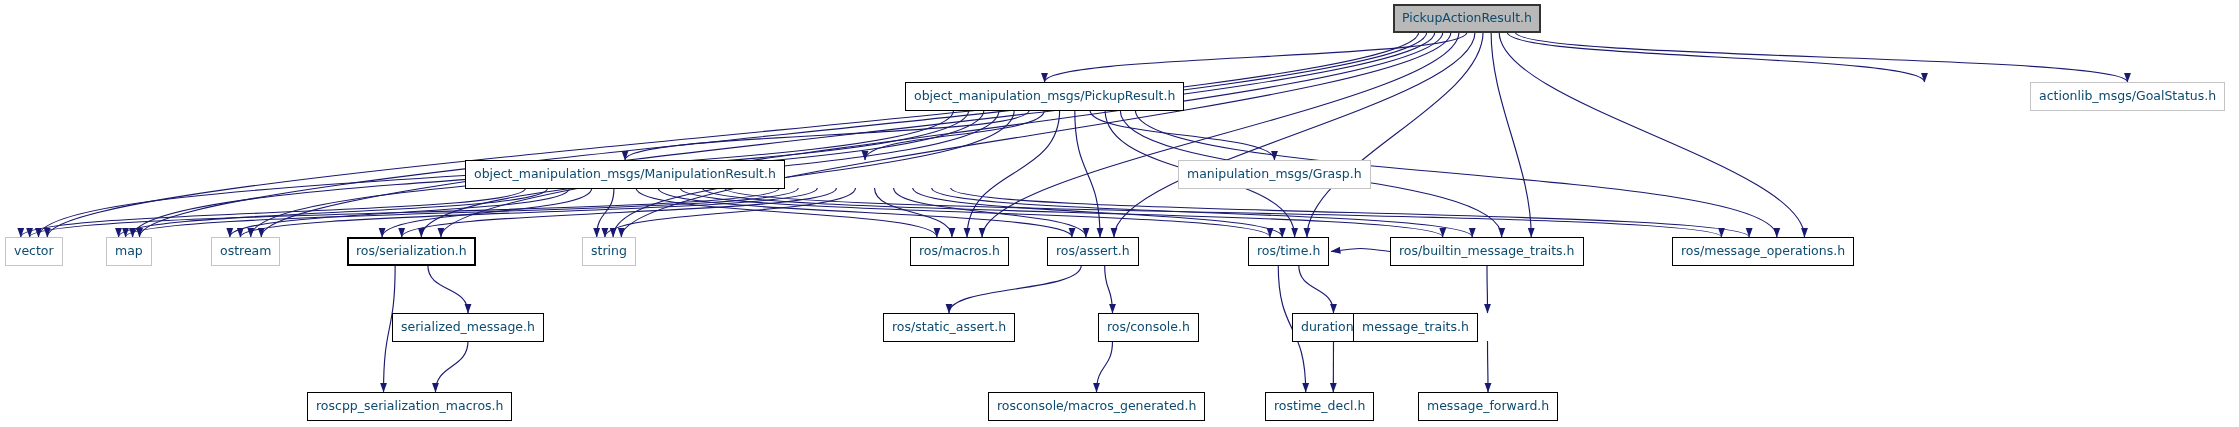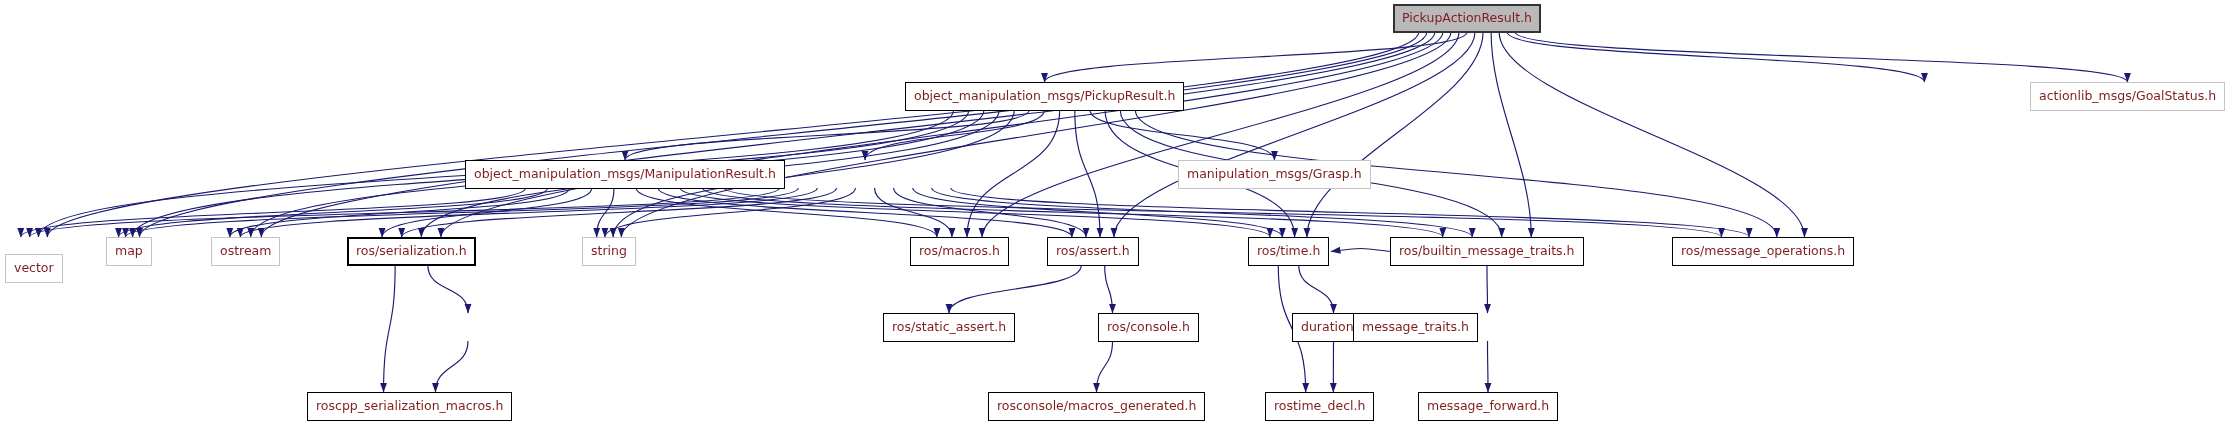--- a/index.html
+++ b/index.html
@@ -1,21 +1,21 @@
 <!DOCTYPE html>
 <html><head>
 <meta charset="utf-8">
 <style>
   html,body{margin:0;padding:0;background:#ffffff;}
   body{width:2239px;height:427px;position:relative;font-family:"DejaVu Sans",sans-serif;}
   #canvas{position:relative;width:2239px;height:427px;background:#ffffff;overflow:hidden;}
   #edges{position:absolute;left:0;top:0;z-index:1;}
   .node{
     position:absolute;z-index:2;box-sizing:border-box;
-    background:#ffffff;border:1px solid #000000;color:#7f1d1d;
+    background:#ffffff;border:1px solid #000000;color:#0c4a6e;
     font:12.5px "DejaVu Sans",sans-serif;line-height:1;
     padding:7px 8px 7px;white-space:nowrap;cursor:pointer;
   }
   .node.external{border-color:#c4c4c4;}
   .node.internal-bold{border-width:2px;padding:6px 7px 6px;}
   .node.root{background:#b9b9b9;border:2px solid #333333;padding:6px 7px 6px;}
 </style>
 </head>
 <body>
 
@@ -85,30 +85,31 @@
         <path d="M 1487,265 C 1487,293 1487.5,285 1487.5,313" fill="none" stroke="#191970" stroke-width="1.15" marker-end="url(#arrow)"></path>
         <path d="M 1390,251.5 C 1360.5,247.5 1360.5,247.5 1331,251.5" fill="none" stroke="#191970" stroke-width="1.15" marker-end="url(#arrow)"></path>
         <path d="M 1487.5,341 C 1487.5,369.05 1488,363.95 1488,392" fill="none" stroke="#191970" stroke-width="1.15" marker-end="url(#arrow)"></path>
       </g>
   </svg>
 <div class="node root" style="left: 1393px; top: 4px;">PickupActionResult.h</div>
     <div class="node internal" style="left: 905px; top: 82px;">object_manipulation_msgs/PickupResult.h</div>
     <div class="node external" style="left: 2030px; top: 82px;">actionlib_msgs/GoalStatus.h</div>
     <div class="node internal" style="left: 465px; top: 160px;">object_manipulation_msgs/ManipulationResult.h</div>
     <div class="node external" style="left: 1178px; top: 160px;">manipulation_msgs/Grasp.h</div>
-    <div class="node external" style="left: 5px; top: 254px;">vector</div>
+    <div class="node external" style="left: 5px; top: 237px;">vector</div>
     <div class="node external" style="left: 106px; top: 237px;">map</div>
     <div class="node external" style="left: 211px; top: 237px;">ostream</div>
     <div class="node internal-bold" style="left: 347px; top: 237px;">ros/serialization.h</div>
     <div class="node external" style="left: 582px; top: 237px;">string</div>
     <div class="node internal" style="left: 910px; top: 237px;">ros/macros.h</div>
     <div class="node internal" style="left: 1047px; top: 237px;">ros/assert.h</div>
     <div class="node internal" style="left: 1248px; top: 237px;">ros/time.h</div>
     <div class="node internal" style="left: 1390px; top: 237px;">ros/builtin_message_traits.h</div>
     <div class="node internal" style="left: 1672px; top: 237px;">ros/message_operations.h</div>
+    <div class="node internal" style="left: 392px; top: 313px;">serialized_message.h</div>
     <div class="node internal" style="left: 883px; top: 313px;">ros/static_assert.h</div>
     <div class="node internal" style="left: 1062px; top: 313px; margin-left: 36px;">ros/console.h</div>
     <div class="node internal" style="left: 1292px; top: 313px;">duration.h</div>
     <div class="node internal" style="left: 1353px; top: 313px;">message_traits.h</div>
     <div class="node internal" style="left: 307px; top: 392px;">roscpp_serialization_macros.h</div>
     <div class="node internal" style="left: 988px; top: 392px;">rosconsole/macros_generated.h</div>
     <div class="node internal" style="left: 1265px; top: 392px;">rostime_decl.h</div>
     <div class="node internal" style="left: 1418px; top: 392px;">message_forward.h</div>
   </div>
 

